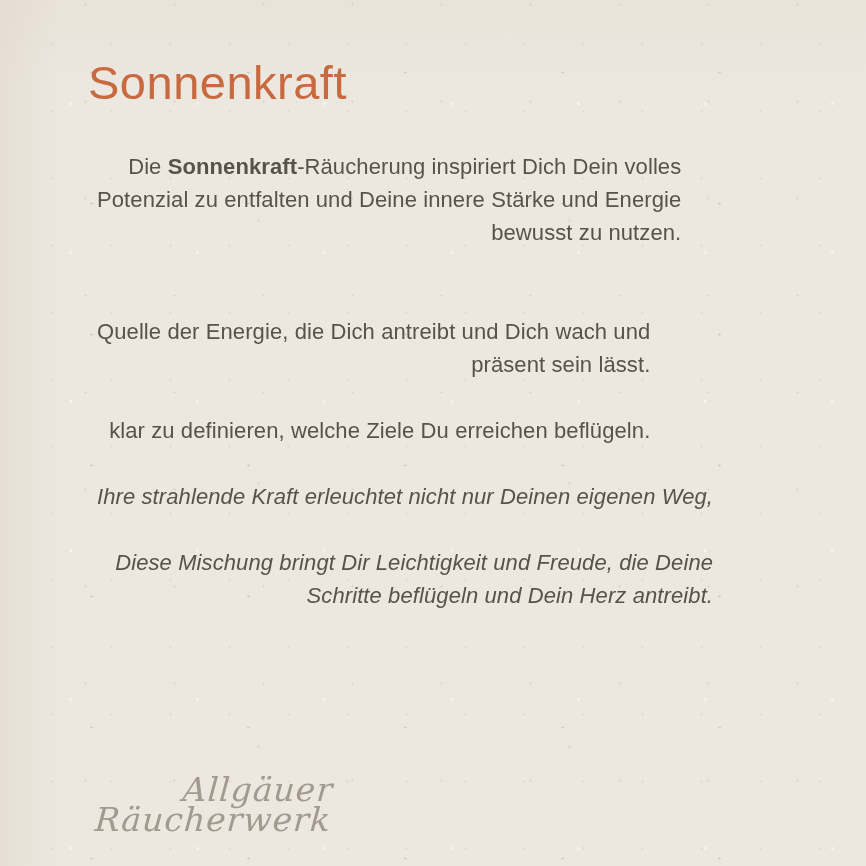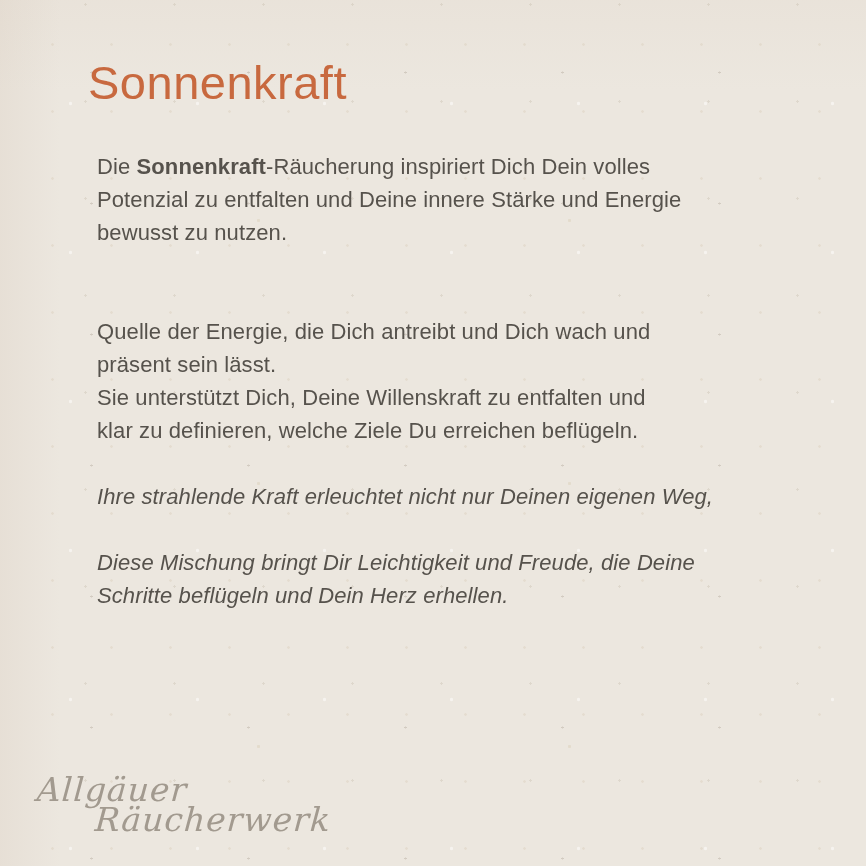--- a/index.html
+++ b/index.html
@@ -20,20 +20,21 @@
     background-image:
       radial-gradient(rgba(120,105,85,0.22) 1px, transparent 1.4px),
       radial-gradient(rgba(150,135,110,0.16) 1px, transparent 1.3px),
       radial-gradient(rgba(190,170,120,0.18) 1.4px, transparent 2px),
       radial-gradient(rgba(255,255,255,0.5) 1.2px, transparent 1.8px),
       radial-gradient(rgba(205,190,165,0.25) 1px, transparent 1.5px),
       linear-gradient(90deg, rgba(214,200,186,0.25), rgba(0,0,0,0) 60px),
       linear-gradient(180deg, rgba(228,219,208,0.35), rgba(0,0,0,0) 90px);
     background-size:157px 131px, 89px 97px, 311px 263px, 127px 149px, 59px 67px, 100% 100%, 100% 100%;
     background-position:13px 7px, 41px 53px, 103px 89px, 7px 29px, 23px 11px, 0 0, 0 0;
+    text-align:right;
   }
   .page-title{
     position:absolute;left:88px;top:57px;margin:0;
     font-size:47px;font-weight:300;line-height:1.1;
     letter-spacing:0.5px;color:var(--title);
   }
   .para{
     position:absolute;left:88px;margin:9px;
     font-size:22px;line-height:33px;color:var(--body);
     font-weight:400;letter-spacing:0.1px;
@@ -53,22 +54,22 @@
 </style>
 </head>
 <body>
 
 <div class="sheet">
 
   <h1 class="page-title">Sonnenkraft</h1>
 
   <p class="para para-1"><span>Die </span><strong>Sonnenkraft</strong><span>-Räucherung inspiriert Dich Dein volles</span><br><span>Potenzial zu entfalten und Deine innere Stärke und Energie</span><br><span>bewusst zu nutzen.</span></p>
 
-  <p class="para para-2"><br><span>Quelle der Energie, die Dich antreibt und Dich wach und</span><br><span>präsent sein lässt.</span><br><span>Sie unterstützt Dich, Deine Willenskraft zu entfalten und</span><br><span>klar zu definieren, welche Ziele Du erreichen beflügeln.</span></p>
+  <p class="para para-2"><br><span>Quelle der Energie, die Dich antreibt und Dich wach und</span><br><span>präsent sein lässt.</span><br><br><span>klar zu definieren, welche Ziele Du erreichen beflügeln.</span></p>
 
-  <p class="para para-3"><span>Ihre strahlende Kraft erleuchtet nicht nur Deinen eigenen Weg,</span><br><br><span>Diese Mischung bringt Dir Leichtigkeit und Freude, die Deine</span><br><span>Schritte beflügeln und Dein Herz erhellen.</span></p>
+  <p class="para para-3"><span>Ihre strahlende Kraft erleuchtet nicht nur Deinen eigenen Weg,</span><br><br><span>Diese Mischung bringt Dir Leichtigkeit und Freude, die Deine</span><br><span>Schritte beflügeln und Dein Herz antreibt.</span></p>
 
   <div class="brand-logo">
     <div class="logo-line-1">Allgäuer</div>
     <div class="logo-line-2">Räucherwerk</div>
   </div>
 
 </div>
 
 </body></html>

